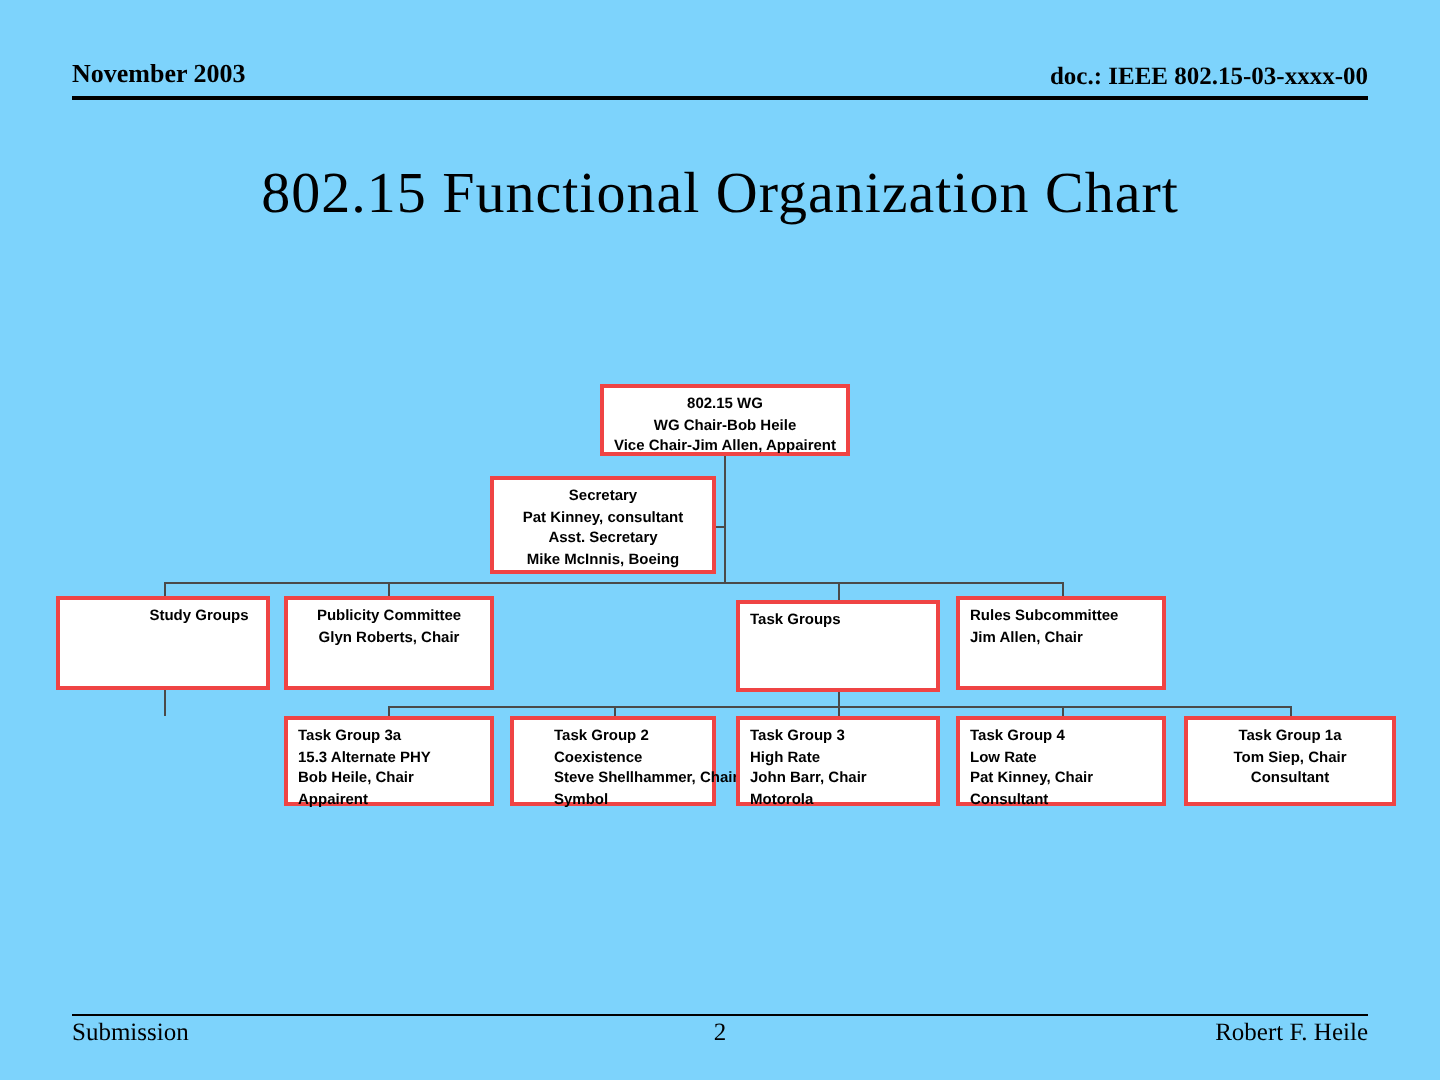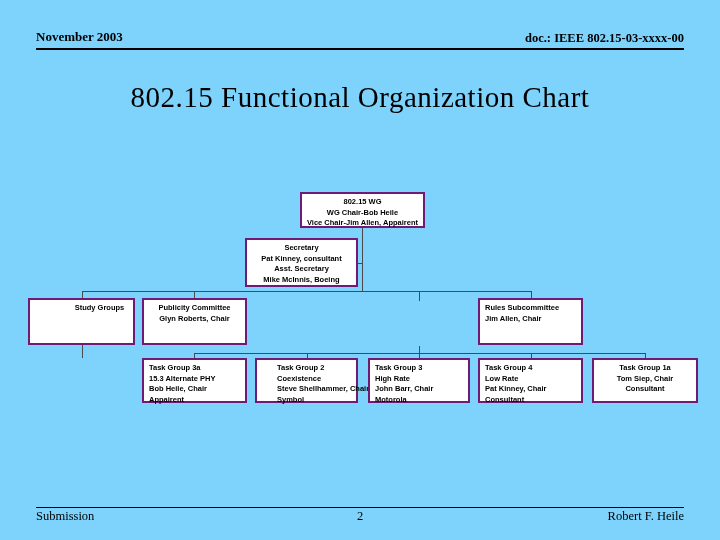--- a/index.html
+++ b/index.html
@@ -13,21 +13,21 @@
   .hdr-doc  { position:absolute; right:36px; top:31px; font-size:12.5px; font-weight:bold; }
   .hdr-rule { position:absolute; left:36px; top:48px; width:648px; height:2px; background:#000; }
   
   .title {
     position:absolute; left:0; top:81px; width:720px; text-align:center;
     font-size:29px; font-weight:normal; letter-spacing:0.5px;
   }
   
   .orgbox {
     position:absolute; box-sizing:border-box; background:#fff;
-    border:2px solid #701a75;
+    border:2px solid #ef4444;
     font-family:"Liberation Sans", sans-serif; font-weight:bold;
     font-size:7.5px; line-height:10.5px; color:#000; padding-top:3px;
   }
   .orgbox.center { text-align:center; }
   .orgbox.left   { text-align:left; padding-left:5px; padding-right:2px; }
   .orgbox div { white-space:nowrap; }
   
   .cline { position:absolute; background:#4a4a4a; }
   
   .ftr-rule  { position:absolute; left:36px; top:507px; width:648px; height:1px; background:#000; }
@@ -76,20 +76,23 @@
 
   <div class="orgbox center" style="left:28px; top:298px; width:107px; height:47px;padding-left:36px;">
     <div>Study Groups</div>
   </div>
 
   <div class="orgbox center" style="left:142px; top:298px; width:105px; height:47px;">
     <div>Publicity Committee</div>
     <div>Glyn Roberts, Chair</div>
   </div>
 
+  <div class="orgbox left" style="left:368px; top:300px; width:102px; height:46px;">
+    <div>Task Groups</div>
+  </div>
 
   <div class="orgbox left" style="left:478px; top:298px; width:105px; height:47px;">
     <div>Rules Subcommittee</div>
     <div>Jim Allen, Chair</div>
   </div>
 
 
   <div class="orgbox left" style="left:142px; top:358px; width:105px; height:45px;">
     <div>Task Group 3a</div>
     <div>15.3 Alternate PHY</div>

